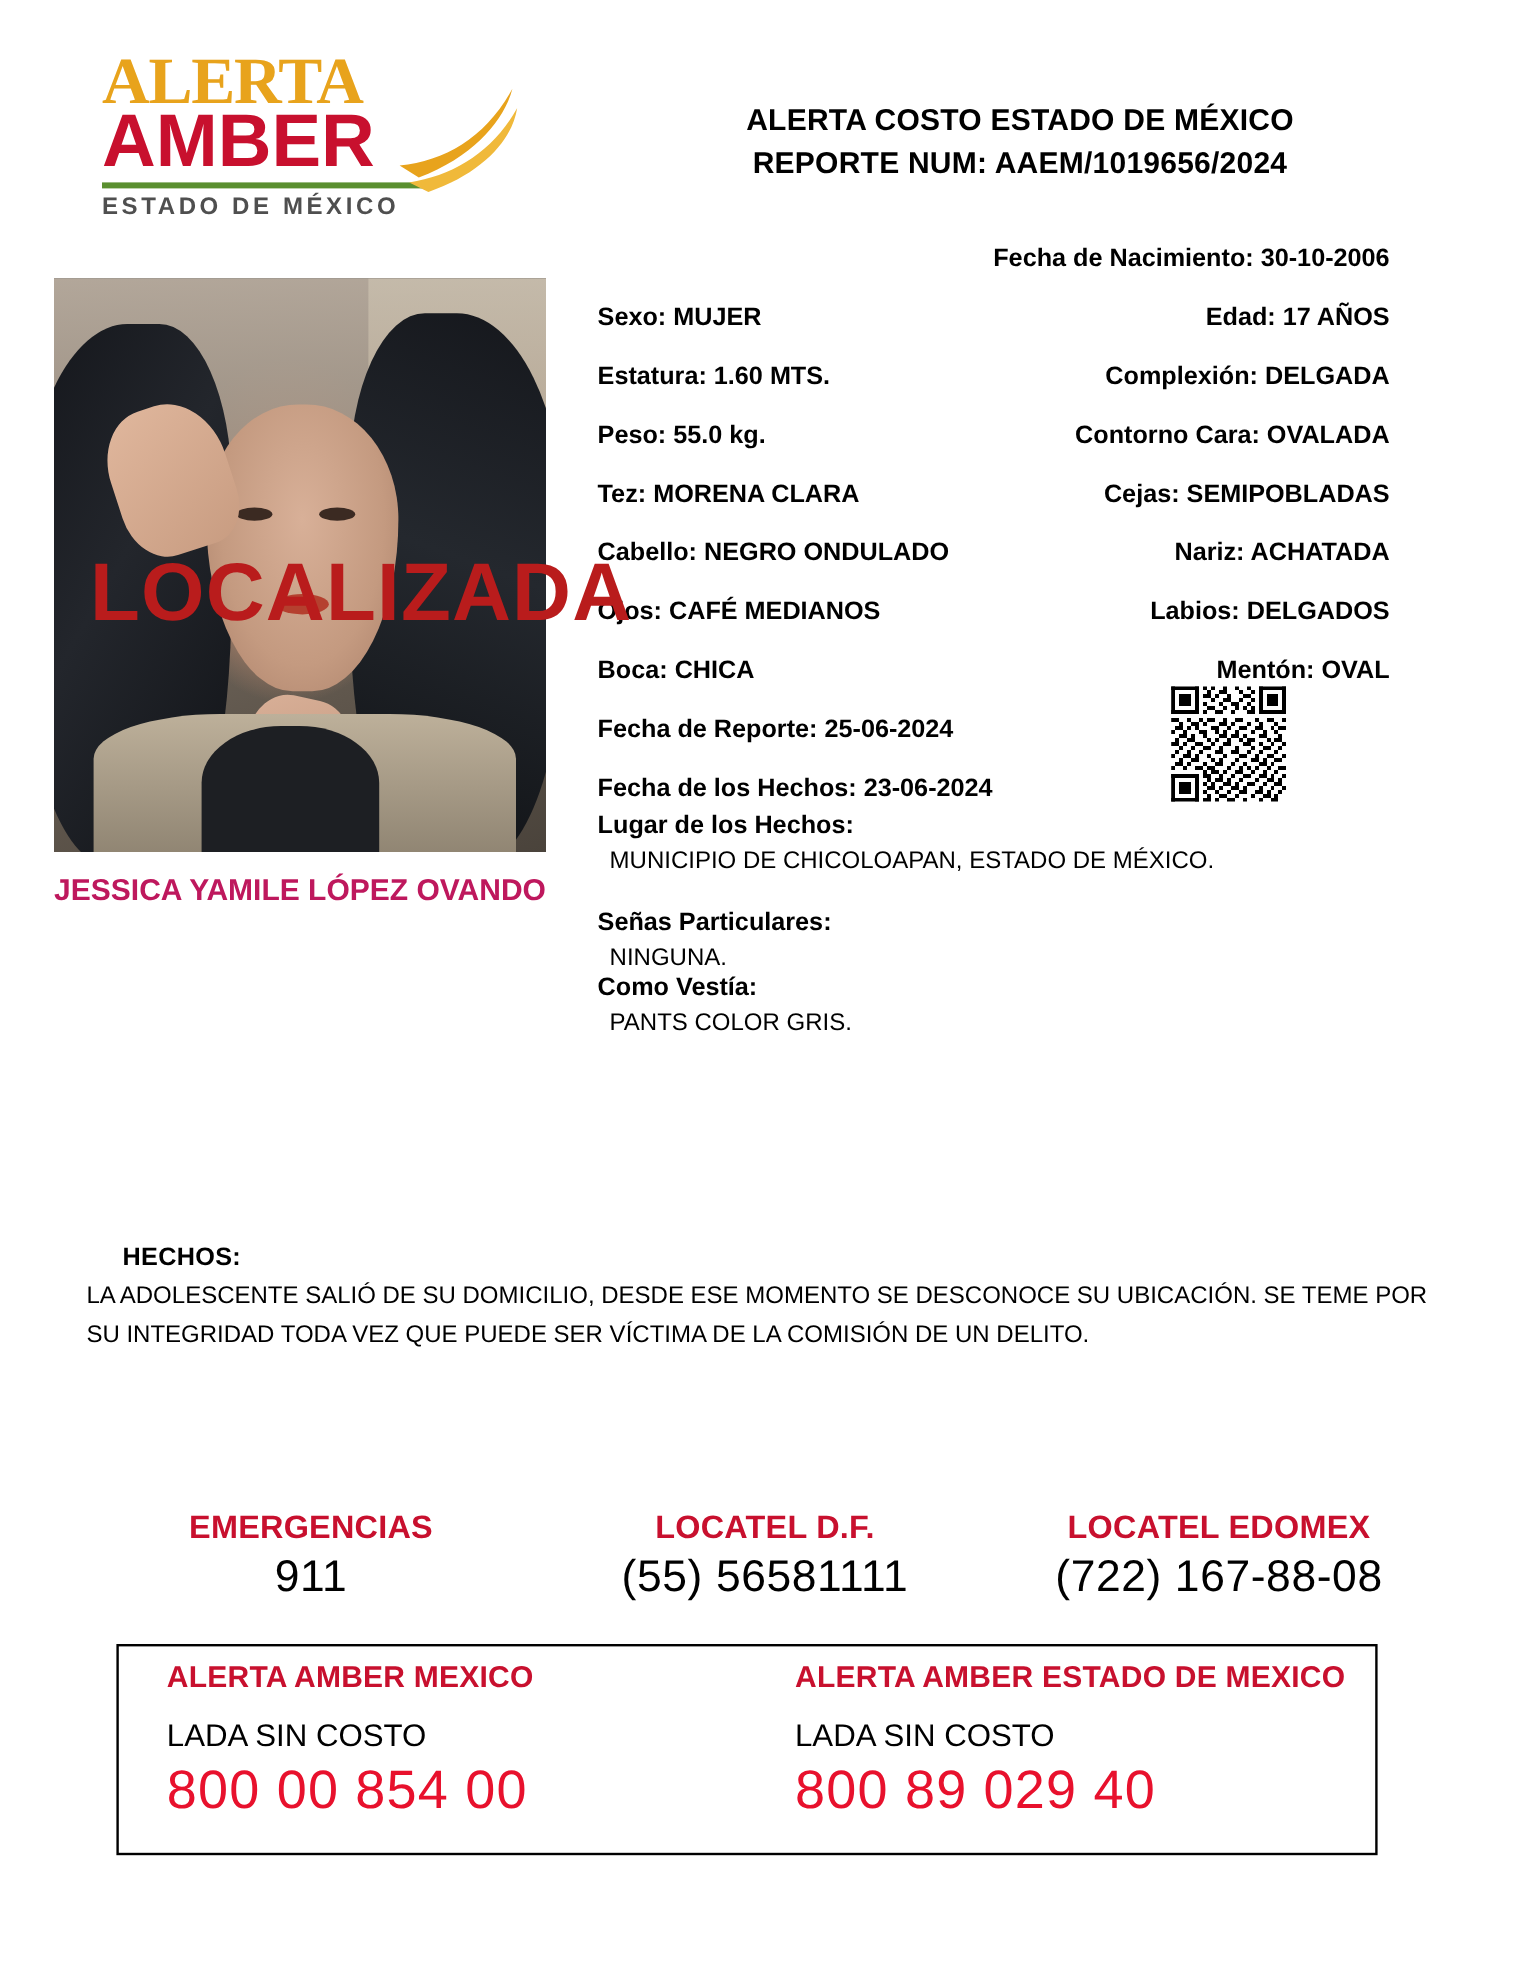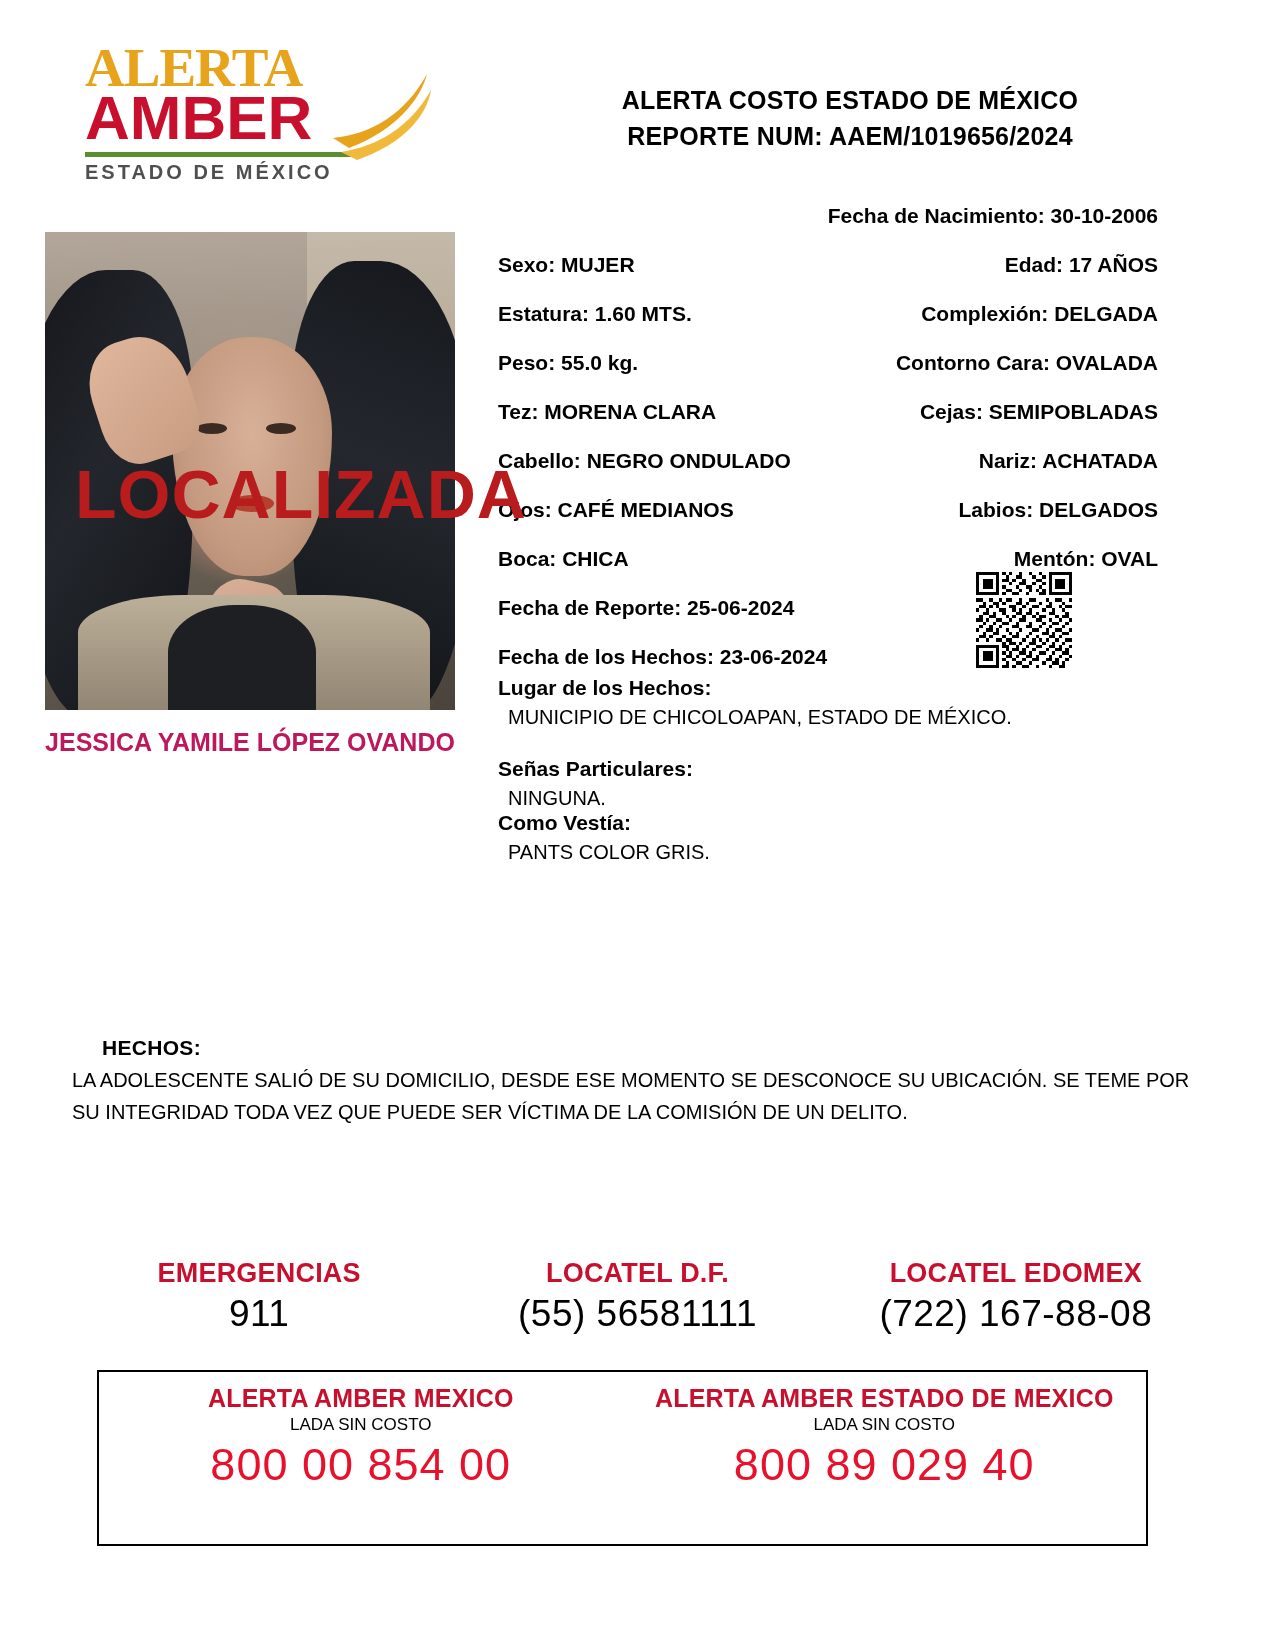--- a/index.html
+++ b/index.html
@@ -310,33 +310,33 @@
     position: absolute;
     left: 97px;
     top: 1370px;
     width: 1047px;
     height: 172px;
     border: 2px solid #000;
     display: flex;
   }
   .bb-col {
     flex: 1;
-    text-align: center;
     padding-top: 12px;
+    padding-left: 40px;
   }
   .bb-title {
     color: #c8102e;
     font-size: 25px;
     font-weight: bold;
     letter-spacing: 0.2px;
   }
   .bb-sub {
-    font-size: 17px;
+    font-size: 26px;
     font-weight: normal;
-    margin-top: 2px;
+    margin-top: 18px;
   }
   .bb-num {
     color: #e8112d;
     font-size: 45px;
     font-weight: normal;
     margin-top: 4px;
     letter-spacing: 1px;
   }
 </style>
 </head>

